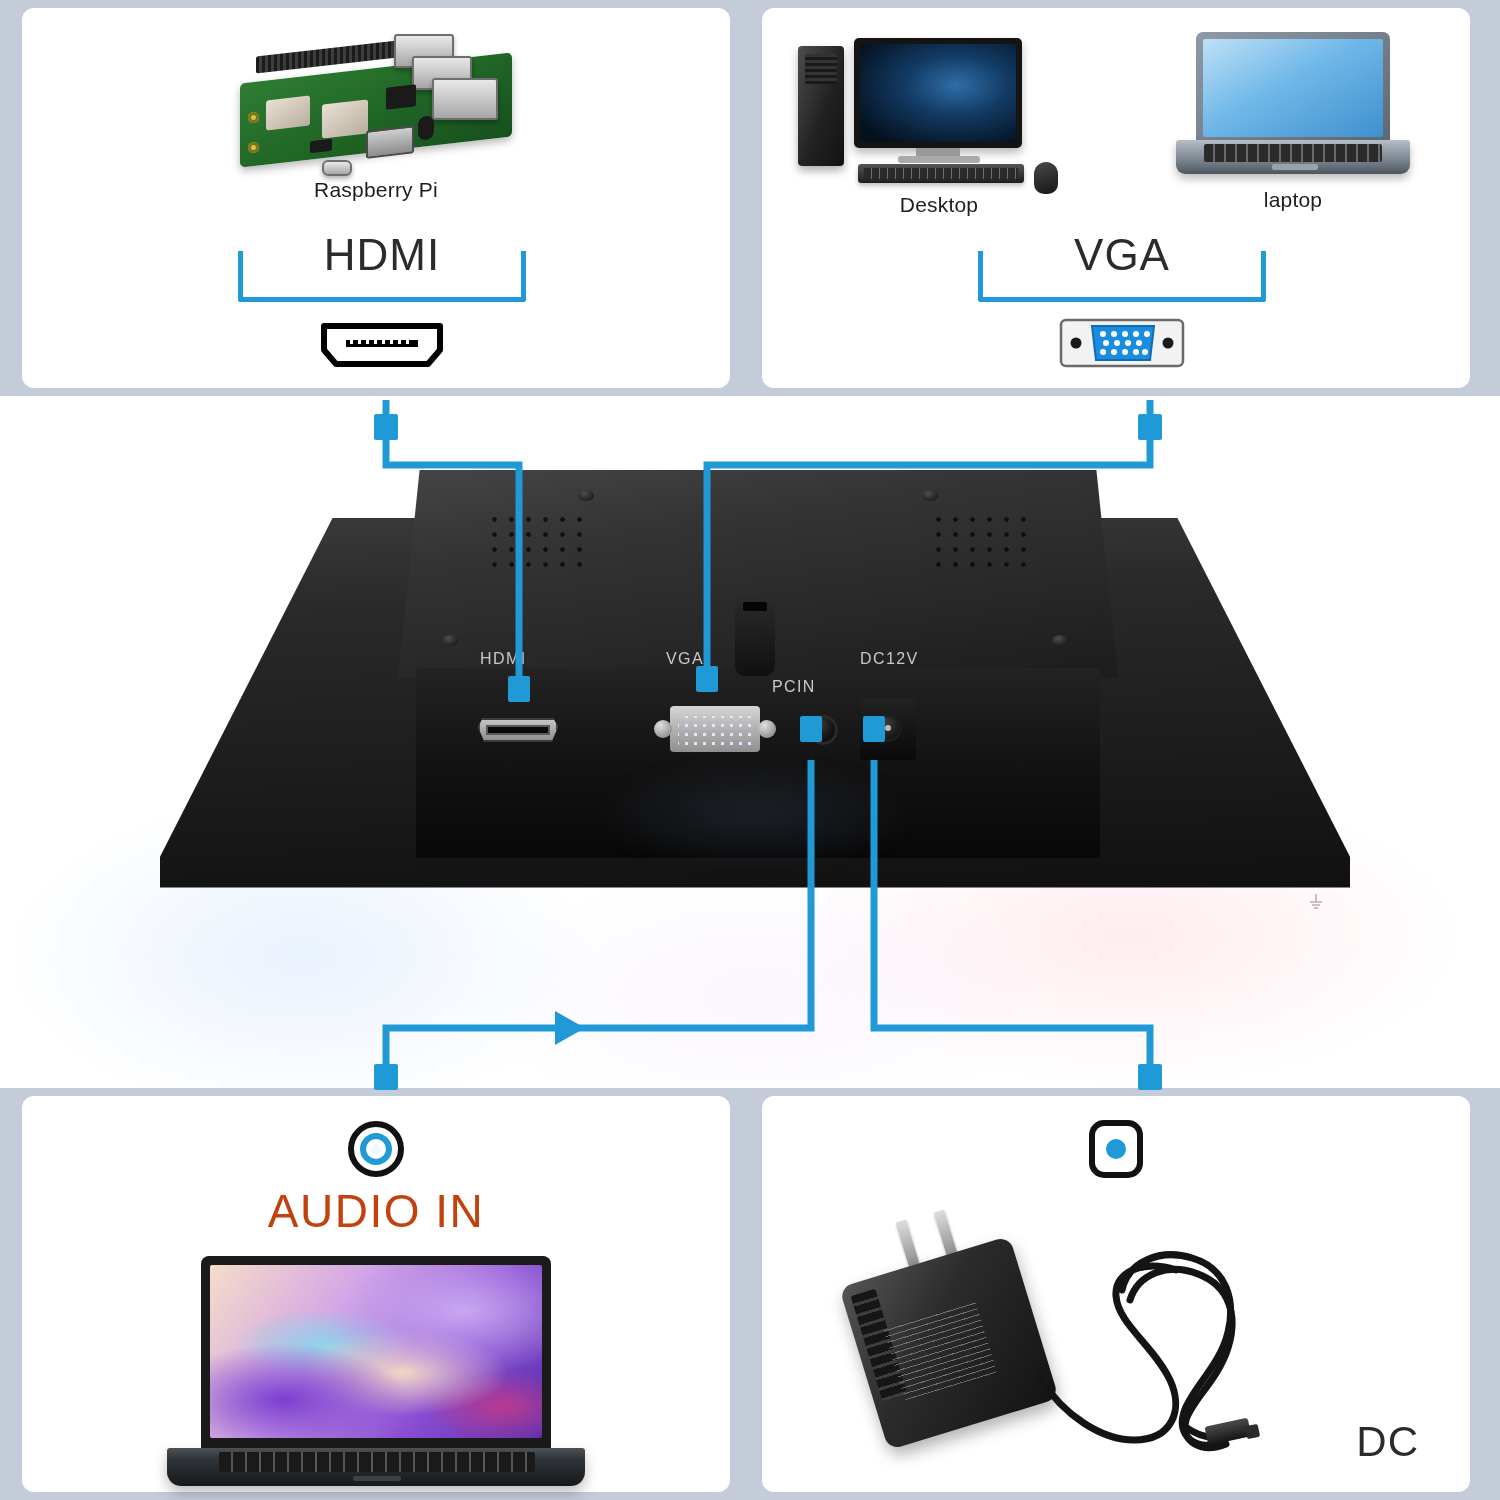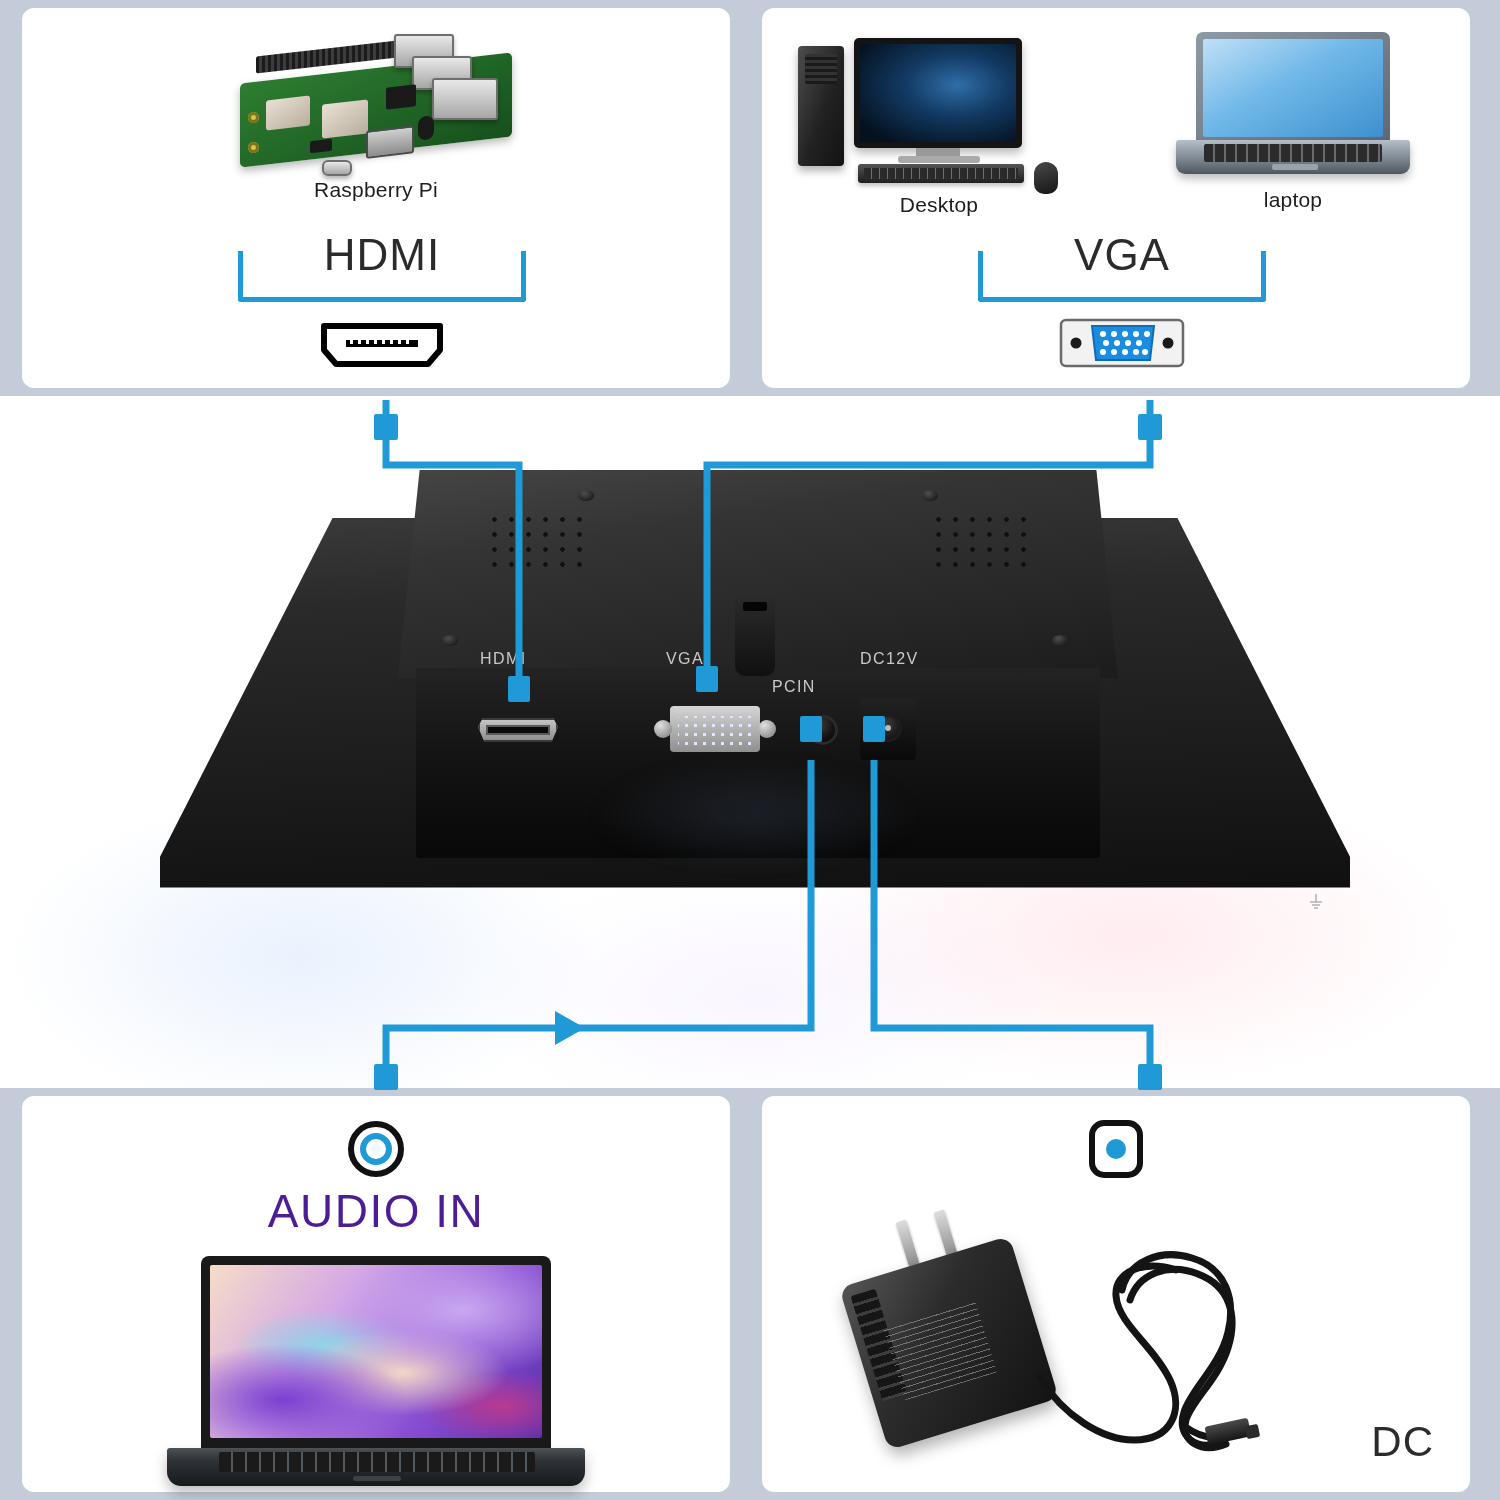--- a/index.html
+++ b/index.html
@@ -52,21 +52,21 @@
     font-family:"Liberation Sans", sans-serif;
   }
 
   
   .port-glyph{position:absolute;}
 
   .icon-top{position:absolute;left:0;right:0;display:flex;justify-content:center;}
 
   .big-title{
     position:absolute;left:0;right:0;text-align:center;
-    font-size:46px;color:#4c1d95;letter-spacing:1.5px;
+    font-size:46px;color:#c2410c;letter-spacing:1.5px;
   }
   .corner-label{
     position:absolute;font-size:42px;color:#2b2b2b;letter-spacing:1px;
   }
 
   
   #wires{position:absolute;inset:0;pointer-events:none;}
 
   
   .rpi{position:relative;width:300px;height:150px;}
@@ -428,21 +428,21 @@
             <path d="M276 96 C284 70 314 58 344 70 C376 82 384 112 374 144
                      C364 176 338 196 332 216 C326 238 348 250 372 240"></path>
             <path d="M330 222 C352 238 372 236 382 224"></path>
           </g>
         </svg>
         <div class="ad-tip"></div>
         <div class="ad-tip2"></div>
       </div>
     </div>
 
-    <div class="corner-label" style="right:36px;bottom:26px;">DC</div>
+    <div class="corner-label" style="right:51px;bottom:26px;">DC</div>
   </div>
 
   <div id="monitor">
     <div class="mon-base"></div>
     <div class="mon-back">
       <div class="speaker" style="left:88px;top:42px;"></div>
       <div class="speaker" style="right:88px;top:42px;"></div>
       <div class="screw" style="left:180px;top:20px;"></div>
       <div class="screw" style="right:180px;top:20px;"></div>
     </div>

